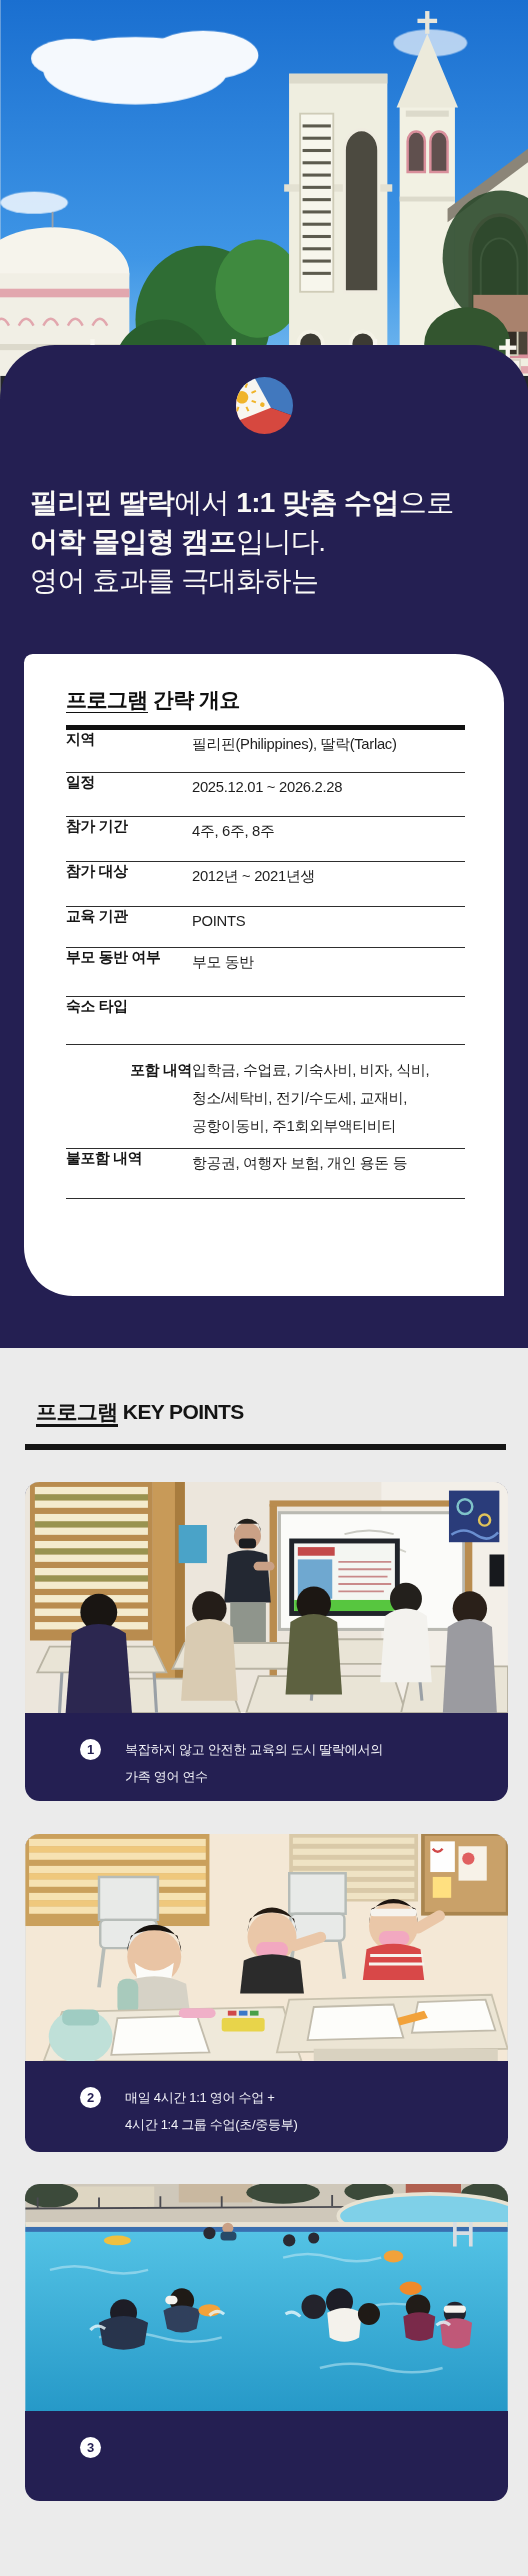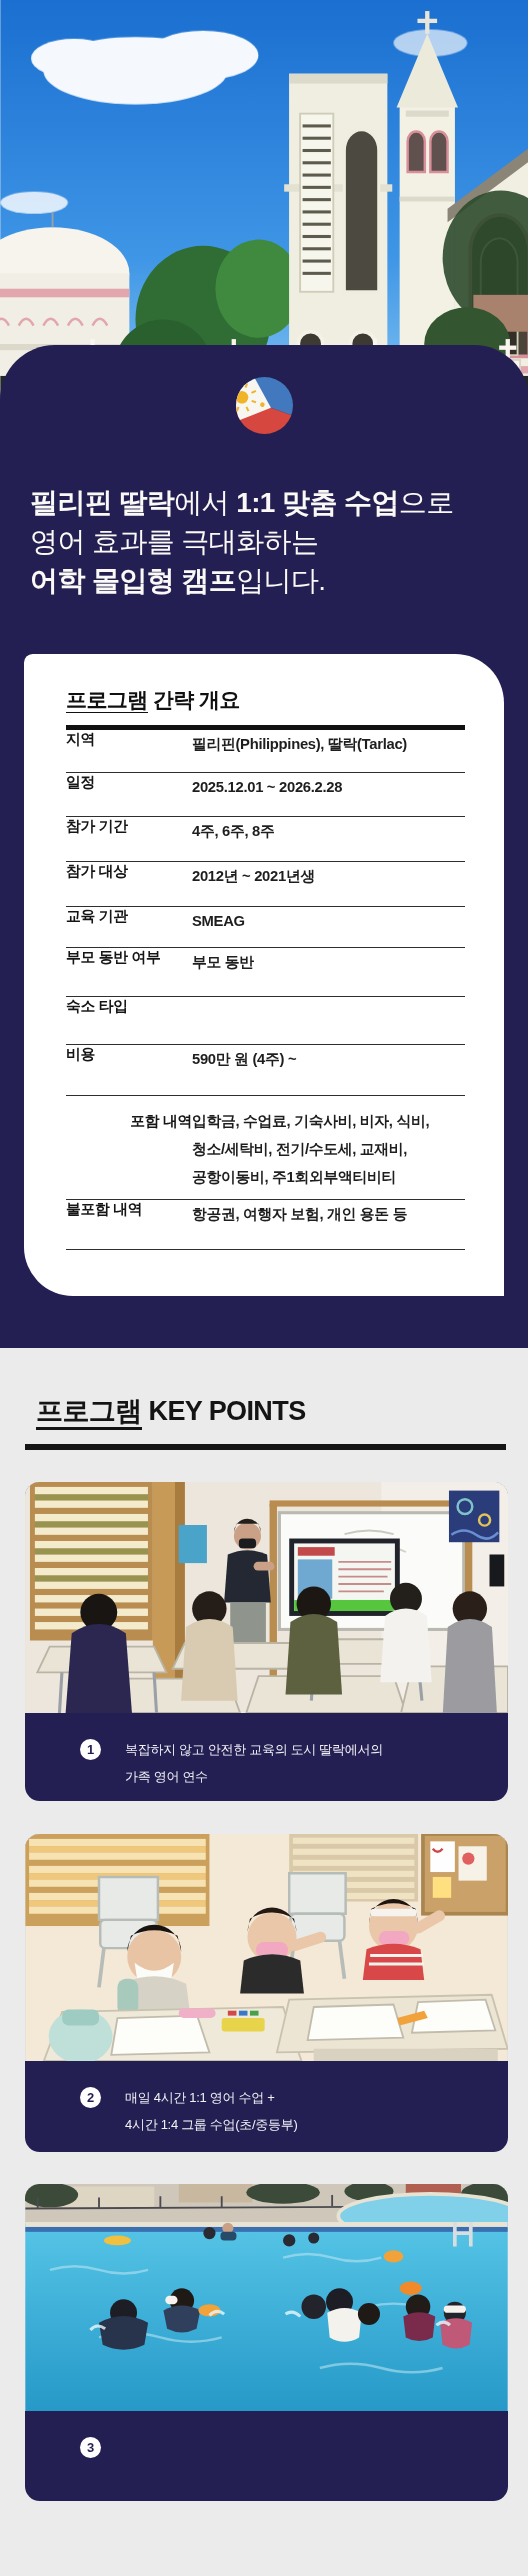--- a/index.html
+++ b/index.html
@@ -23,26 +23,26 @@
   .ov-card { position:absolute; left:24px; top:309px; width:480px; height:642px;
              background:#ffffff; border-radius:8.6px 49px 0 49px; overflow:hidden; }
   .ov-inner { margin:8px 39px 0 42px; }
   .ov-title { margin-top:34px; font-size:21px; line-height:24.6px; font-weight:800; color:#101010; letter-spacing:-0.6px; }
   .ov-title .u { border-bottom:1.8px solid #101010; padding-bottom:1.2px; }
   .ov-rule { margin-top:12.3px; height:5.5px; background:#111111; }
   .orow { display:flex; border-bottom:0.6px solid #2e2e2e; }
   .orow.multiline { align-items:flex-start; padding-top:11px; }
   .orow:last-child { border-bottom:0.6px solid #2e2e2e; }
   .olabel { flex:0 0 126px; font-size:14.8px; font-weight:700; color:#151515; letter-spacing:-0.3px; }
-  .ovalue { flex:1 1 auto; font-size:14.8px; font-weight:700; color:#1e1e1e; letter-spacing:-0.3px; line-height:28px; }
+  .ovalue { flex:1 1 auto; font-size:14.8px; font-weight:400; color:#1e1e1e; letter-spacing:-0.3px; line-height:28px; }
   .r-h70{height:43px}.r-h72{height:44px}.r-h73{height:45px}.r-h67{height:41px}
   .r-h79{height:49px}.r-h78{height:48px}.r-h83{height:51px}.r-h169{height:104px}.r-h81{height:50px}
 
   
-  .kp-title { position:absolute; left:36px; top:1396px; font-size:27px; line-height:31px;
+  .kp-title { position:absolute; left:36px; top:1396px; font-size:21px; line-height:31px;
               font-weight:800; color:#141414; letter-spacing:-0.6px; }
   .kp-title .u { border-bottom:3.1px solid #141414; padding-bottom:0.6px; }
   .kp-bar { position:absolute; left:25px; top:1444px; width:481px; height:6.1px; background:#151515; }
 
   .kp-card { position:absolute; left:25px; width:483px; border-radius:14.8px; overflow:hidden;
              background:#241f52; }
   .kp-card.c1 { top:1482px; height:319px; }
   .kp-card.c2 { top:1834px; height:318px; }
   .kp-card.c3 { top:2184px; height:317px; }
   .kp-photo { width:483px; overflow:hidden; background:#cfd8e2; }
@@ -217,22 +217,22 @@
             <circle cx="-26" cy="-8" r="4" fill="#f0b429"></circle>
             <circle cx="-26" cy="108" r="4" fill="#f0b429"></circle>
             <circle cx="46" cy="50" r="4" fill="#f0b429"></circle>
           </g>
         </g>
       </svg>
     </div>
 
     <div class="hero-title">
       <div><span class="b">필리핀 딸락</span><span>에서 </span><span class="b">1:1 맞춤 수업</span><span>으로</span></div>
+      <div><span class="b">어학 몰입형 캠프</span><span>입니다.</span></div>
       <div><span>영어 효과를 극대화하는</span></div>
-      <div><span class="b">어학 몰입형 캠프</span><span>입니다.</span></div>
     </div>
 
     <div class="ov-card">
       <div class="ov-inner">
         <div class="ov-title"><span class="u">프로그램</span><span> 간략 개요</span></div>
         <div class="ov-rule"></div>
 
         <div class="orow r-h70">
           <div class="olabel">지역</div>
           <div class="ovalue">필리핀(Philippines), 딸락(Tarlac)</div>
@@ -244,32 +244,28 @@
         <div class="orow r-h73">
           <div class="olabel">참가 기간</div>
           <div class="ovalue">4주, 6주, 8주</div>
         </div>
         <div class="orow r-h73">
           <div class="olabel">참가 대상</div>
           <div class="ovalue">2012년 ~ 2021년생</div>
         </div>
         <div class="orow r-h67">
           <div class="olabel">교육 기관</div>
-          <div class="ovalue">SMEAG</div>
+          <div class="ovalue">POINTS</div>
         </div>
         <div class="orow r-h79">
           <div class="olabel">부모 동반 여부</div>
           <div class="ovalue">부모 동반</div>
         </div>
         <div class="orow r-h78">
           <div class="olabel">숙소 타입</div>
-        </div>
-        <div class="orow r-h83">
-          <div class="olabel">비용</div>
-          <div class="ovalue">590만 원 (4주) ~</div>
         </div>
         <div class="orow multiline r-h169">
           <div class="olabel" style="line-height:28px;text-align:right;">포함 내역</div>
           <div class="ovalue">
             <div>입학금, 수업료, 기숙사비, 비자, 식비,</div>
             <div>청소/세탁비, 전기/수도세, 교재비,</div>
             <div>공항이동비, 주1회외부액티비티</div>
           </div>
         </div>
         <div class="orow r-h81">

